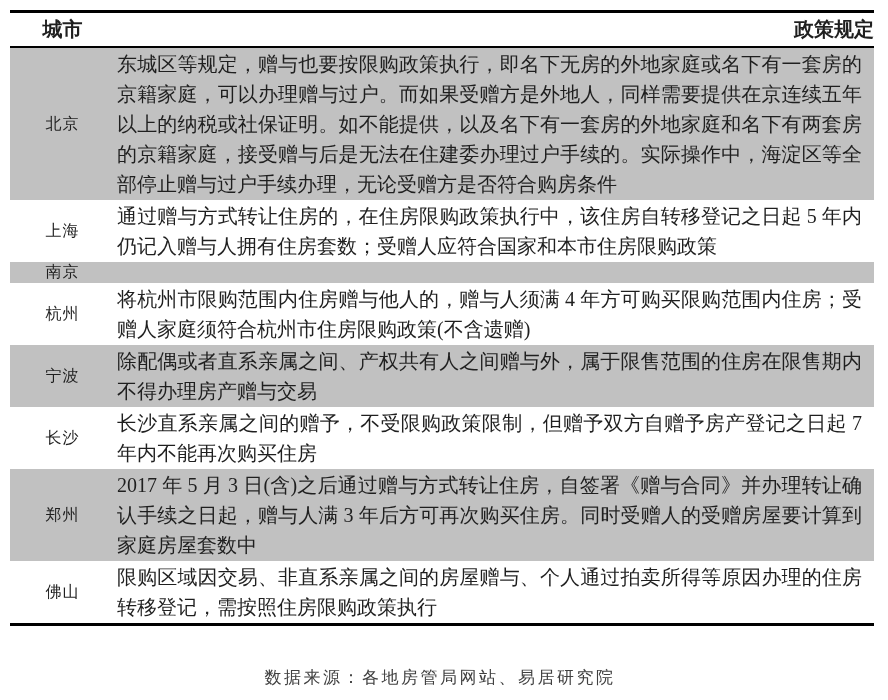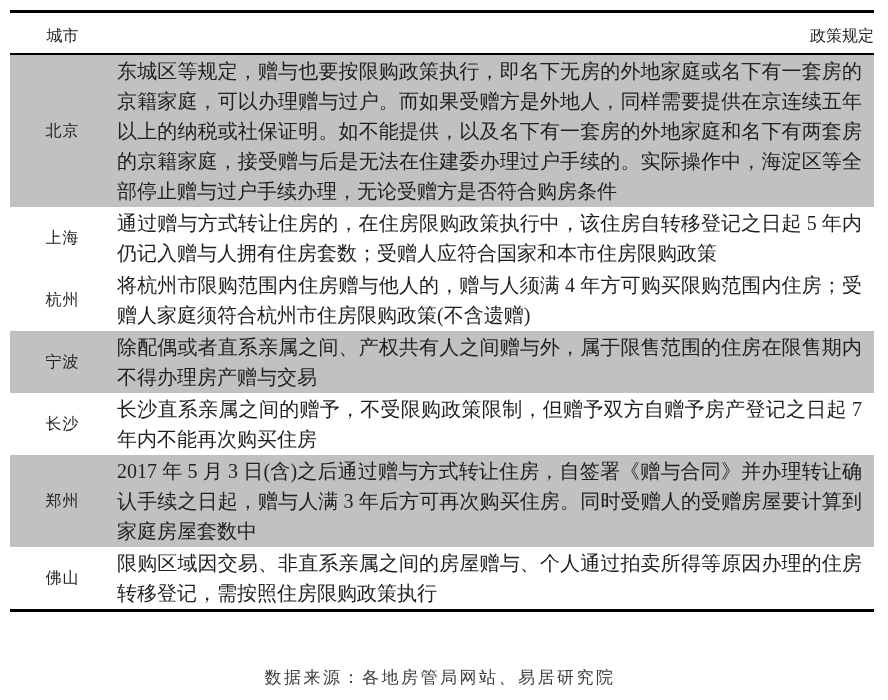--- a/index.html
+++ b/index.html
@@ -21,24 +21,23 @@
     top: 10px;
     width: 864px;
     border-top: 3px solid var(--border, #000);
     border-bottom: 3px solid var(--border, #000);
   }
   .thead {
     display: flex;
     align-items: center;
     height: 33px;
     border-bottom: 2px solid var(--border, #000);
-    font-weight: normal;
-    font-size: 16px;
+    font-weight: bold;
+    font-size: 20px;
     background: #ffffff;
-    margin-top: 7px;
   }
   .col-city {
     flex: none;
     width: 105px;
     display: flex;
     align-items: center;
     justify-content: center;
   }
   .col-policy {
     flex: 1;
@@ -86,20 +85,21 @@
   <div class="tbody">
     <div class="row">
       <div class="col-city city">北京</div>
       <div class="col-policy policy">东城区等规定，赠与也要按限购政策执行，即名下无房的外地家庭或名下有一套房的京籍家庭，可以办理赠与过户。而如果受赠方是外地人，同样需要提供在京连续五年以上的纳税或社保证明。如不能提供，以及名下有一套房的外地家庭和名下有两套房的京籍家庭，接受赠与后是无法在住建委办理过户手续的。实际操作中，海淀区等全部停止赠与过户手续办理，无论受赠方是否符合购房条件</div>
     </div>
     <div class="row">
       <div class="col-city city">上海</div>
       <div class="col-policy policy">通过赠与方式转让住房的，在住房限购政策执行中，该住房自转移登记之日起 5 年内仍记入赠与人拥有住房套数；受赠人应符合国家和本市住房限购政策</div>
     </div>
     <div class="row">
+      <div class="col-city city">南京</div>
     </div>
     <div class="row">
       <div class="col-city city">杭州</div>
       <div class="col-policy policy">将杭州市限购范围内住房赠与他人的，赠与人须满 4 年方可购买限购范围内住房；受赠人家庭须符合杭州市住房限购政策(不含遗赠)</div>
     </div>
     <div class="row">
       <div class="col-city city">宁波</div>
       <div class="col-policy policy">除配偶或者直系亲属之间、产权共有人之间赠与外，属于限售范围的住房在限售期内不得办理房产赠与交易</div>
     </div>
     <div class="row">

